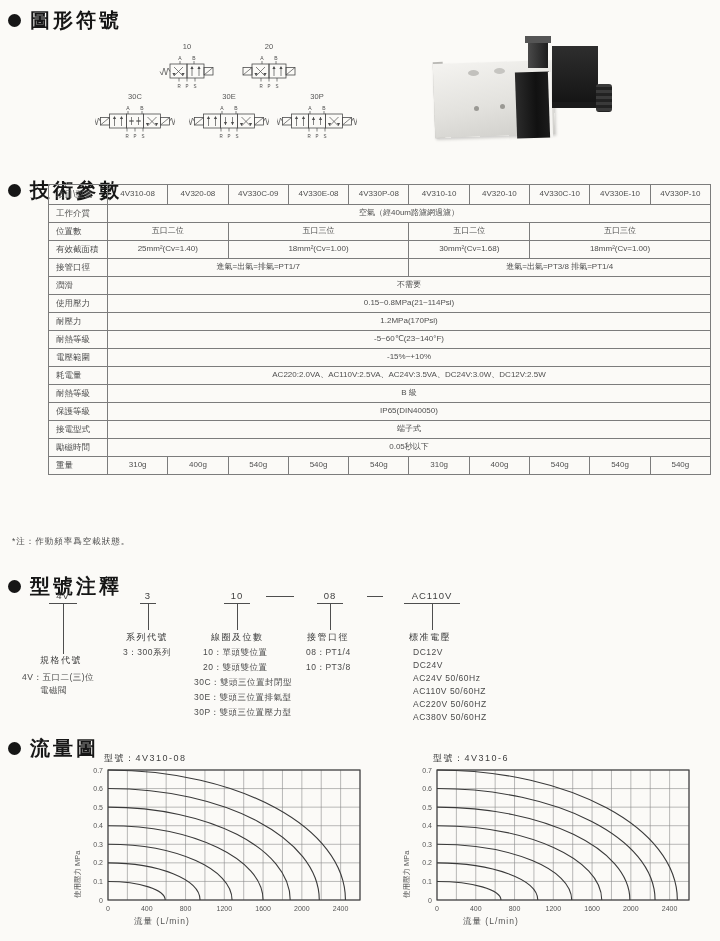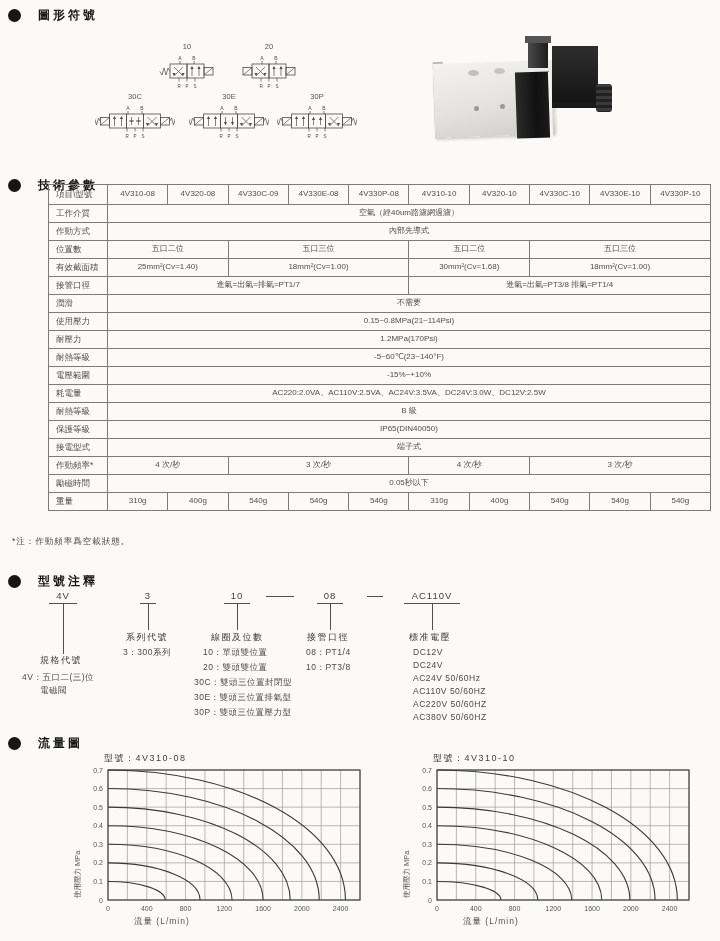--- a/index.html
+++ b/index.html
@@ -1,19 +1,19 @@
 <!DOCTYPE html>
 <html><head>
 <meta charset="utf-8">
 <style>
   html,body{margin:0;padding:0;background:#e9e7e2;}
   .page{position:relative;width:720px;height:941px;background:#fbfaf7;overflow:hidden;
         font-family:"Liberation Sans","DejaVu Sans",sans-serif;color:#4a4a4a;}
-  .sec-heading{position:absolute;left:8px;display:flex;align-items:center;gap:17px;
-        font-size:12px;font-weight:bold;color:#161616;letter-spacing:3px;}
+  .sec-heading{position:absolute;left:8px;display:flex;align-items:center;gap:9px;
+        font-size:20px;font-weight:bold;color:#161616;letter-spacing:3px;}
   .bullet{width:13px;height:13px;border-radius:50%;background:#161616;flex:none;}
 
   
   .sym{position:absolute;text-align:center;}
   .sym .lab{font-size:7.5px;color:#555;line-height:10px;}
   .sym svg{display:block;}
 
   
   .photo{position:absolute;left:428px;top:26px;width:224px;height:146px;}
   .photo div{position:absolute;}
@@ -281,24 +281,20 @@
           <th>4V330E-10</th>
           <th>4V330P-10</th>
         </tr>
       </thead>
       <tbody>
         <tr>
           <th class="rowlab">工作介質</th>
           <td colspan="10">空氣（經40um路濾網過濾）</td>
         </tr>
         <tr>
-          <th class="rowlab">作動方式</th>
-          <td colspan="10">內部先導式</td>
-        </tr>
-        <tr>
           <th class="rowlab">位置數</th>
           <td colspan="2">五口二位</td>
           <td colspan="3">五口三位</td>
           <td colspan="2">五口二位</td>
           <td colspan="3">五口三位</td>
         </tr>
         <tr>
           <th class="rowlab">有效截面積</th>
           <td colspan="2">25mm²(Cv=1.40)</td>
           <td colspan="3">18mm²(Cv=1.00)</td>
@@ -338,27 +334,20 @@
           <th class="rowlab">耐熱等級</th>
           <td colspan="10">B 級</td>
         </tr>
         <tr>
           <th class="rowlab">保護等級</th>
           <td colspan="10">IP65(DIN40050)</td>
         </tr>
         <tr>
           <th class="rowlab">接電型式</th>
           <td colspan="10">端子式</td>
-        </tr>
-        <tr>
-          <th class="rowlab">作動頻率*</th>
-          <td colspan="2">4 次/秒</td>
-          <td colspan="3">3 次/秒</td>
-          <td colspan="2">4 次/秒</td>
-          <td colspan="3">3 次/秒</td>
         </tr>
         <tr>
           <th class="rowlab">勵磁時間</th>
           <td colspan="10">0.05秒以下</td>
         </tr>
         <tr>
           <th class="rowlab">重量</th>
           <td colspan="1">310g</td>
           <td colspan="1">400g</td>
           <td colspan="1">540g</td>
@@ -469,21 +458,21 @@
         <path d="M 44 115.42857142857143 C 75.58306307692308 115.42857142857143 101.18461538461538 123.743 101.18461538461538 134" fill="none" stroke="#3a3a3a" stroke-width="1.1"></path>
         <path d="M 44 96.85714285714286 C 94.85408461538461 96.85714285714286 136.07692307692307 113.486 136.07692307692307 134" fill="none" stroke="#3a3a3a" stroke-width="1.1"></path>
         <path d="M 44 78.28571428571428 C 112.5191876923077 78.28571428571428 168.06153846153848 103.229 168.06153846153848 134" fill="none" stroke="#3a3a3a" stroke-width="1.1"></path>
         <path d="M 44 59.71428571428571 C 129.64898461538462 59.71428571428571 199.0769230769231 92.972 199.0769230769231 134" fill="none" stroke="#3a3a3a" stroke-width="1.1"></path>
         <path d="M 44 41.14285714285714 C 144.63755692307691 41.14285714285714 226.2153846153846 82.715 226.2153846153846 134" fill="none" stroke="#3a3a3a" stroke-width="1.1"></path>
         <path d="M 44 22.57142857142857 C 160.69674153846154 22.57142857142857 255.2923076923077 72.458 255.2923076923077 134" fill="none" stroke="#3a3a3a" stroke-width="1.1"></path>
         <path d="M 44 4 C 175.1500076923077 4 281.46153846153845 62.20099999999999 281.46153846153845 134" fill="none" stroke="#3a3a3a" stroke-width="1.1"></path>
       </svg>
     </div>
   <div id="chart2" class="chart" style="left:393px;top:750px;">
-      <div class="chart-title">型號：4V310-10</div>
+      <div class="chart-title">型號：4V310-6</div>
       <svg width="334" height="166" viewBox="0 0 334 166">
         <line x1="44" y1="4" x2="44" y2="134" stroke="#8b8b8b" stroke-width="0.6"></line>
         <line x1="63.38461538461539" y1="4" x2="63.38461538461539" y2="134" stroke="#8b8b8b" stroke-width="0.6"></line>
         <line x1="82.76923076923077" y1="4" x2="82.76923076923077" y2="134" stroke="#8b8b8b" stroke-width="0.6"></line>
         <line x1="102.15384615384616" y1="4" x2="102.15384615384616" y2="134" stroke="#8b8b8b" stroke-width="0.6"></line>
         <line x1="121.53846153846155" y1="4" x2="121.53846153846155" y2="134" stroke="#8b8b8b" stroke-width="0.6"></line>
         <line x1="140.92307692307693" y1="4" x2="140.92307692307693" y2="134" stroke="#8b8b8b" stroke-width="0.6"></line>
         <line x1="160.30769230769232" y1="4" x2="160.30769230769232" y2="134" stroke="#8b8b8b" stroke-width="0.6"></line>
         <line x1="179.69230769230768" y1="4" x2="179.69230769230768" y2="134" stroke="#8b8b8b" stroke-width="0.6"></line>
         <line x1="199.0769230769231" y1="4" x2="199.0769230769231" y2="134" stroke="#8b8b8b" stroke-width="0.6"></line>

